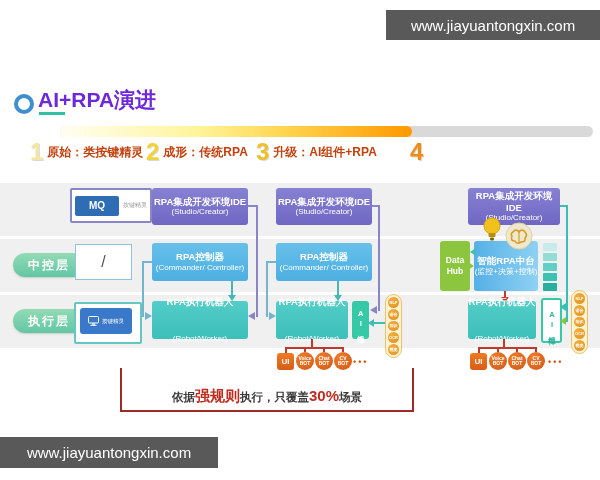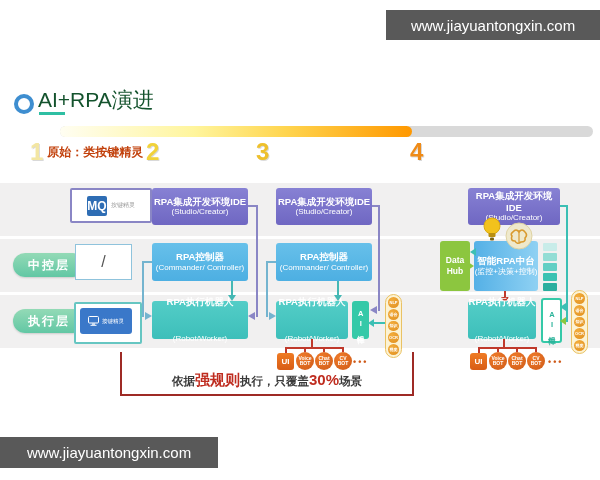--- a/index.html
+++ b/index.html
@@ -2,21 +2,21 @@
 <html><head>
 <meta charset="utf-8">
 <style>
   html,body{margin:0;padding:0;}
   body{font-family:"Liberation Sans","DejaVu Sans",sans-serif;background:#fff;}
   #canvas{position:relative;width:600px;height:480px;background:#ffffff;overflow:hidden;}
 
   .wm{position:absolute;background:#595959;color:#fff;font-size:15px;display:flex;align-items:center;justify-content:center;}
 
   .title-ring{position:absolute;width:12px;height:12px;border:4px solid #3e8ed0;border-radius:50%;}
-  .title-text{position:absolute;font-size:21px;font-weight:normal;color:#14532d;text-align:right;}
+  .title-text{position:absolute;font-size:21px;font-weight:bold;color:#6d28d9;text-align:right;}
   .title-dash{position:absolute;background:#2fbfa3;}
 
   .bar-base{position:absolute;background:#d9d9d9;border-radius:6px;}
   .bar-fill{position:absolute;border-radius:6px;background:linear-gradient(90deg,#fffef2 0%,#fff59d 38%,#ffd54f 64%,#ff9800 100%);}
 
   .stage{position:absolute;top:138px;height:28px;display:flex;align-items:center;gap:4px;white-space:nowrap;}
   .snum{font-size:24px;font-weight:bold;line-height:26px;text-shadow:1px 1px 0 rgba(0,0,0,.15);}
   .n1{color:#f3e6a2;} .n2{color:#f1d23a;} .n3{color:#eec02c;} .n4{color:#ef8b17;}
   .slabel{font-size:12px;font-weight:bold;color:#c2410c;}
 
@@ -44,21 +44,21 @@
   .cap{width:11px;height:11px;border-radius:50%;background:radial-gradient(circle at 35% 30%,#f3ad3c,#e08f1f);color:#fff;font-size:4px;font-weight:bold;display:flex;align-items:center;justify-content:center;}
 
   .hline,.vline{position:absolute;}
   .arr{position:absolute;width:0;height:0;}
   .stackbar{position:absolute;width:14px;height:8px;border-radius:1px;}
 
   .bracket{position:absolute;border:2.5px solid #9e2a25;border-top:none;}
   .cap-line{position:absolute;left:0;right:0;bottom:4px;text-align:center;font-size:11.5px;font-weight:bold;color:#3a3a3a;white-space:nowrap;}
   .hl{color:#bf2c1f;font-size:15px;}
 
-  .mq-sq{width:20px;height:20px;background:#2e6db4;border-radius:2px;color:#fff;font-size:12px;font-weight:bold;display:flex;align-items:center;justify-content:center;}
+  .mq-sq{width:44px;height:20px;background:#2e6db4;border-radius:2px;color:#fff;font-size:10px;font-weight:bold;display:flex;align-items:center;justify-content:center;}
   .mq-lbl{font-size:6px;color:#999;margin-left:4px;}
   .inner-blue{position:absolute;background:#3a78c9;border-radius:3px;color:#fff;font-size:5.5px;display:flex;align-items:center;justify-content:center;gap:3px;}
 </style>
 </head>
 <body>
 
 <div id="canvas">
 
   <div class="wm" style="left:386px;top:10px;width:214px;height:30px;">www.jiayuantongxin.com</div>
   <div class="wm" style="left:0px;top:437px;width:218px;height:31px;">www.jiayuantongxin.com</div>
@@ -69,23 +69,25 @@
 
   <div class="bar-base" style="left:60px;top:126px;width:533px;height:11px;"></div>
   <div class="bar-fill" style="left:60px;top:126px;width:352px;height:11px;"></div>
 
   <div class="stage" style="left:30px;">
     <span class="snum n1">1</span>
     <span class="slabel">原始：类按键精灵</span>
   </div>
   <div class="stage" style="left:146px;">
     <span class="snum n2">2</span>
+    <span class="slabel">成形：传统RPA</span>
   </div>
   <div class="stage" style="left:256px;">
     <span class="snum n3">3</span>
+    <span class="slabel">升级：AI组件+RPA</span>
   </div>
   <div class="stage" style="left:410px;">
     <span class="snum n4">4</span>
   </div>
 
   <div class="band" style="top:183px;"></div>
   <div class="band" style="top:239px;"></div>
   <div class="band" style="top:295px;"></div>
 
   <div class="lpill" style="top:309px;">执行层</div>
@@ -235,19 +237,19 @@
   <div class="dots" style="left:548px;top:357px;">•••</div>
 
   <div class="cappill" style="left:571px;top:290px;height:64px;">
     <div class="cap">NLP</div>
     <div class="cap">语音</div>
     <div class="cap">知识</div>
     <div class="cap">OCR</div>
     <div class="cap">视觉</div>
   </div>
 
-  <div class="bracket" style="left:120px;top:352px;width:290px;height:42px;">
+  <div class="bracket" style="left:120px;top:368px;width:290px;height:42px;">
     <div class="cap-line">
       <span>依据</span><span class="hl">强规则</span><span>执行，只覆盖</span><span class="hl">30%</span><span>场景</span>
     </div>
   </div>
 
 </div>
 
 </body></html>

